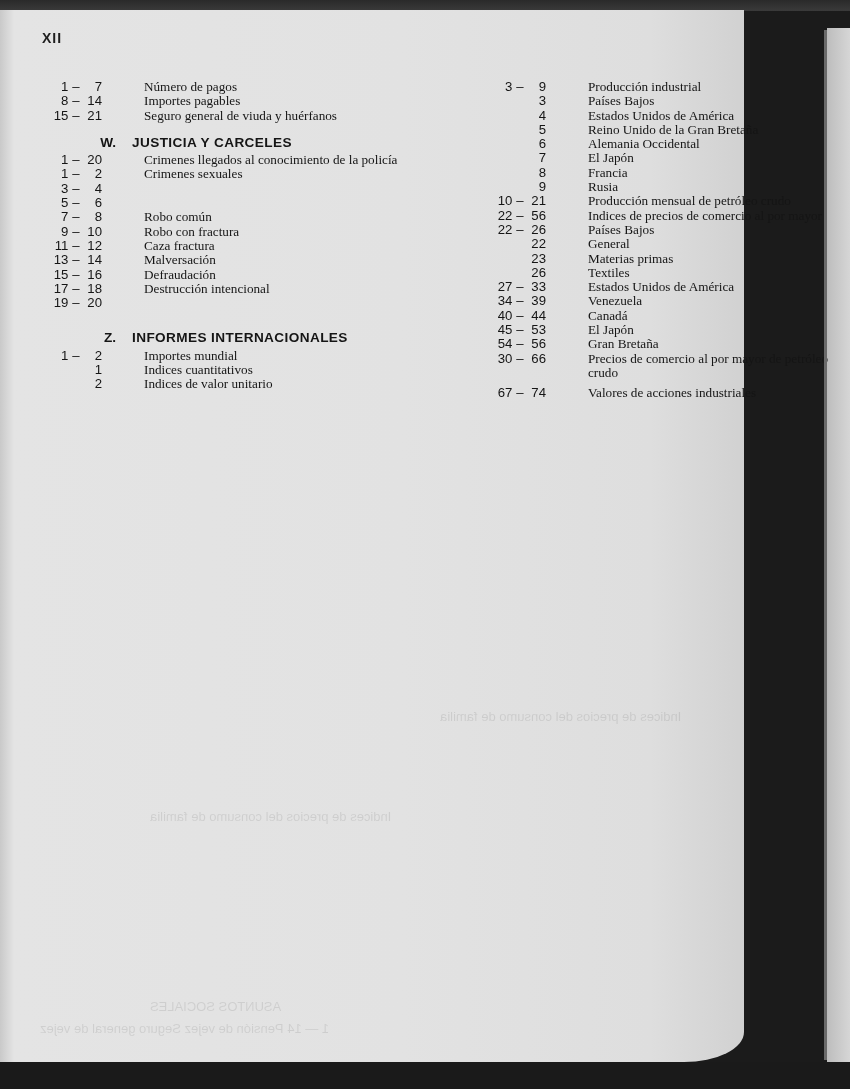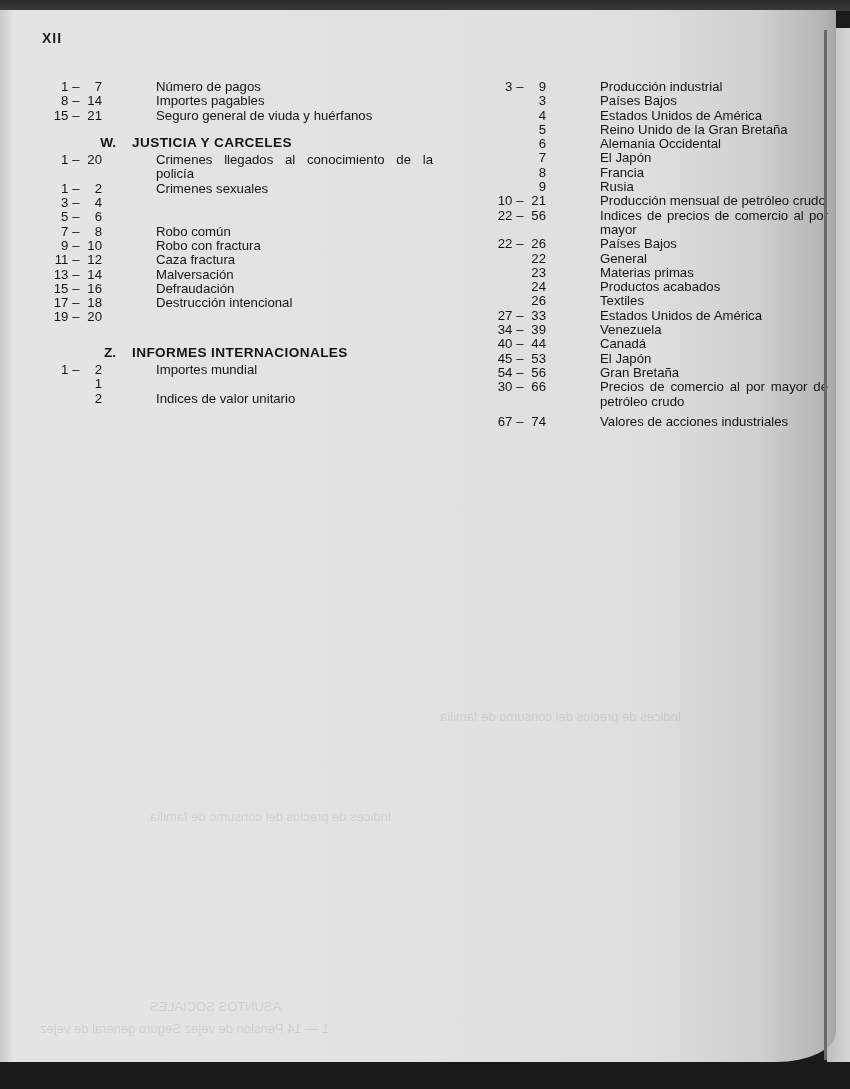--- a/index.html
+++ b/index.html
@@ -7,21 +7,21 @@
       width: 850px; height: 1089px; overflow: hidden;
       background: #1b1b1b;
       position: relative;
       font-family: "Liberation Sans", sans-serif;
     }
     .top-band {
       position: absolute; left: 0; top: 0; width: 850px; height: 11px;
       background: linear-gradient(#2a2a2a, #3a3a3a);
     }
     .page {
-      position: absolute; left: 0; top: 10px; width: 836px; height: 1052px;
+      position: absolute; left: 0; top: 10px; width: 744px; height: 1052px;
       background: linear-gradient(90deg, #c9c9c9 0px, #dcdcdc 10px, #e4e4e4 14px, #e2e2e2 400px, #dedede 650px, #cfcfcf 760px, #b5b5b5 822px, #a5a5a5 836px);
       border-bottom-right-radius: 60px 30px;
     }
     .page-edge {
       position: absolute; left: 824px; top: 30px; width: 3px; height: 1030px;
       background: #6a6a6a;
     }
     .next-page {
       position: absolute; left: 827px; top: 28px; width: 23px; height: 1040px;
       background: linear-gradient(90deg, #bdbdbd, #d6d6d6);
@@ -44,21 +44,21 @@
       position: absolute; top: 70px;
       font-size: 13.2px; line-height: 14.3px; color: #151515;
     }
     .col-left { left: 44px; width: 400px; }
     .col-right { left: 488px; width: 340px; }
     .row { display: flex; align-items: flex-start; }
     .num { width: 58px; display: flex; justify-content: flex-end; flex-shrink: 0; }
     .num .a { width: 26px; text-align: right; }
     .num .dash { width: 16px; text-align: center; }
     .num .b { width: 20px; text-align: right; }
-    .desc { margin-left: 54px; width: 277px; }
+    .desc { margin-left: 42px; width: 277px; font-family: Liberation Serif, serif; }
     .col-right .desc { width: 290px; }
     .desc.justify { text-align: justify; text-align-last: left; }
     .section {
       font-weight: bold; font-size: 13.6px; margin: 13px 0 3px 0;
       display: flex;
     }
     .section .letter { width: 74px; text-align: right; padding-right: 16px; box-sizing: border-box; margin-left: 14px; }
     .section .title { letter-spacing: 0.4px; }
   </style>
 </head>
@@ -203,20 +203,21 @@
           <span class="b">2</span>
         </div>
       <div class="desc">Importes mundial</div>
     </div>
     <div class="row">
       <div class="num">
           <span class="a"></span>
           <span class="dash"></span>
           <span class="b">1</span>
         </div>
+      <div class="desc">Indices cuantitativos</div>
     </div>
     <div class="row">
       <div class="num">
           <span class="a"></span>
           <span class="dash"></span>
           <span class="b">2</span>
         </div>
       <div class="desc">Indices de valor unitario</div>
     </div>
   </div>
@@ -318,28 +319,20 @@
         </div>
       <div class="desc">General</div>
     </div>
     <div class="row">
       <div class="num">
           <span class="a"></span>
           <span class="dash"></span>
           <span class="b">23</span>
         </div>
       <div class="desc">Materias primas</div>
-    </div>
-    <div class="row">
-      <div class="num">
-          <span class="a"></span>
-          <span class="dash"></span>
-          <span class="b">24</span>
-        </div>
-      <div class="desc">Productos acabados</div>
     </div>
     <div class="row">
       <div class="num">
           <span class="a"></span>
           <span class="dash"></span>
           <span class="b">26</span>
         </div>
       <div class="desc">Textiles</div>
     </div>
     <div class="row">

